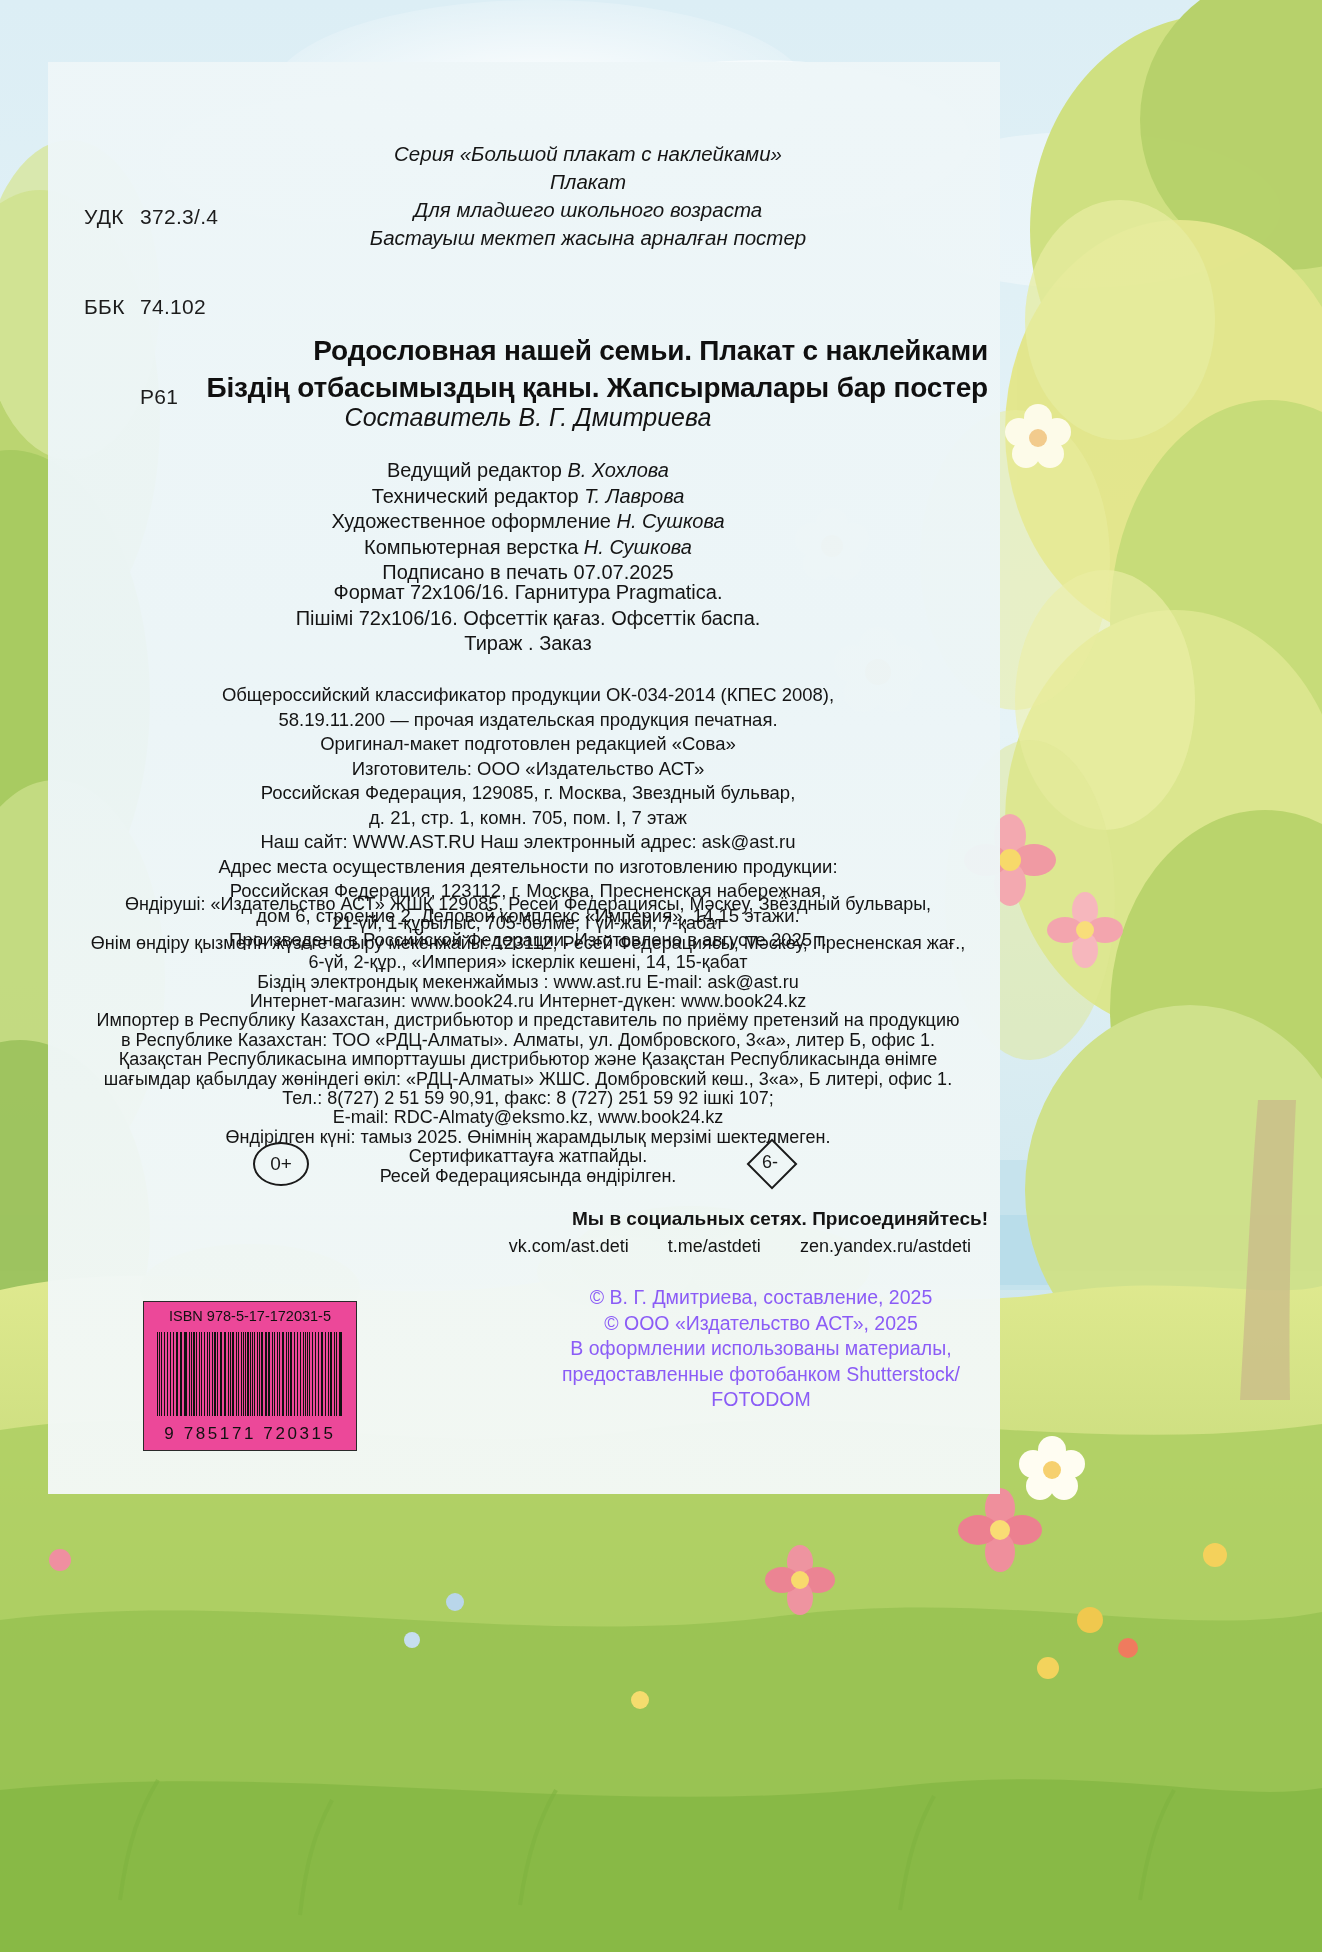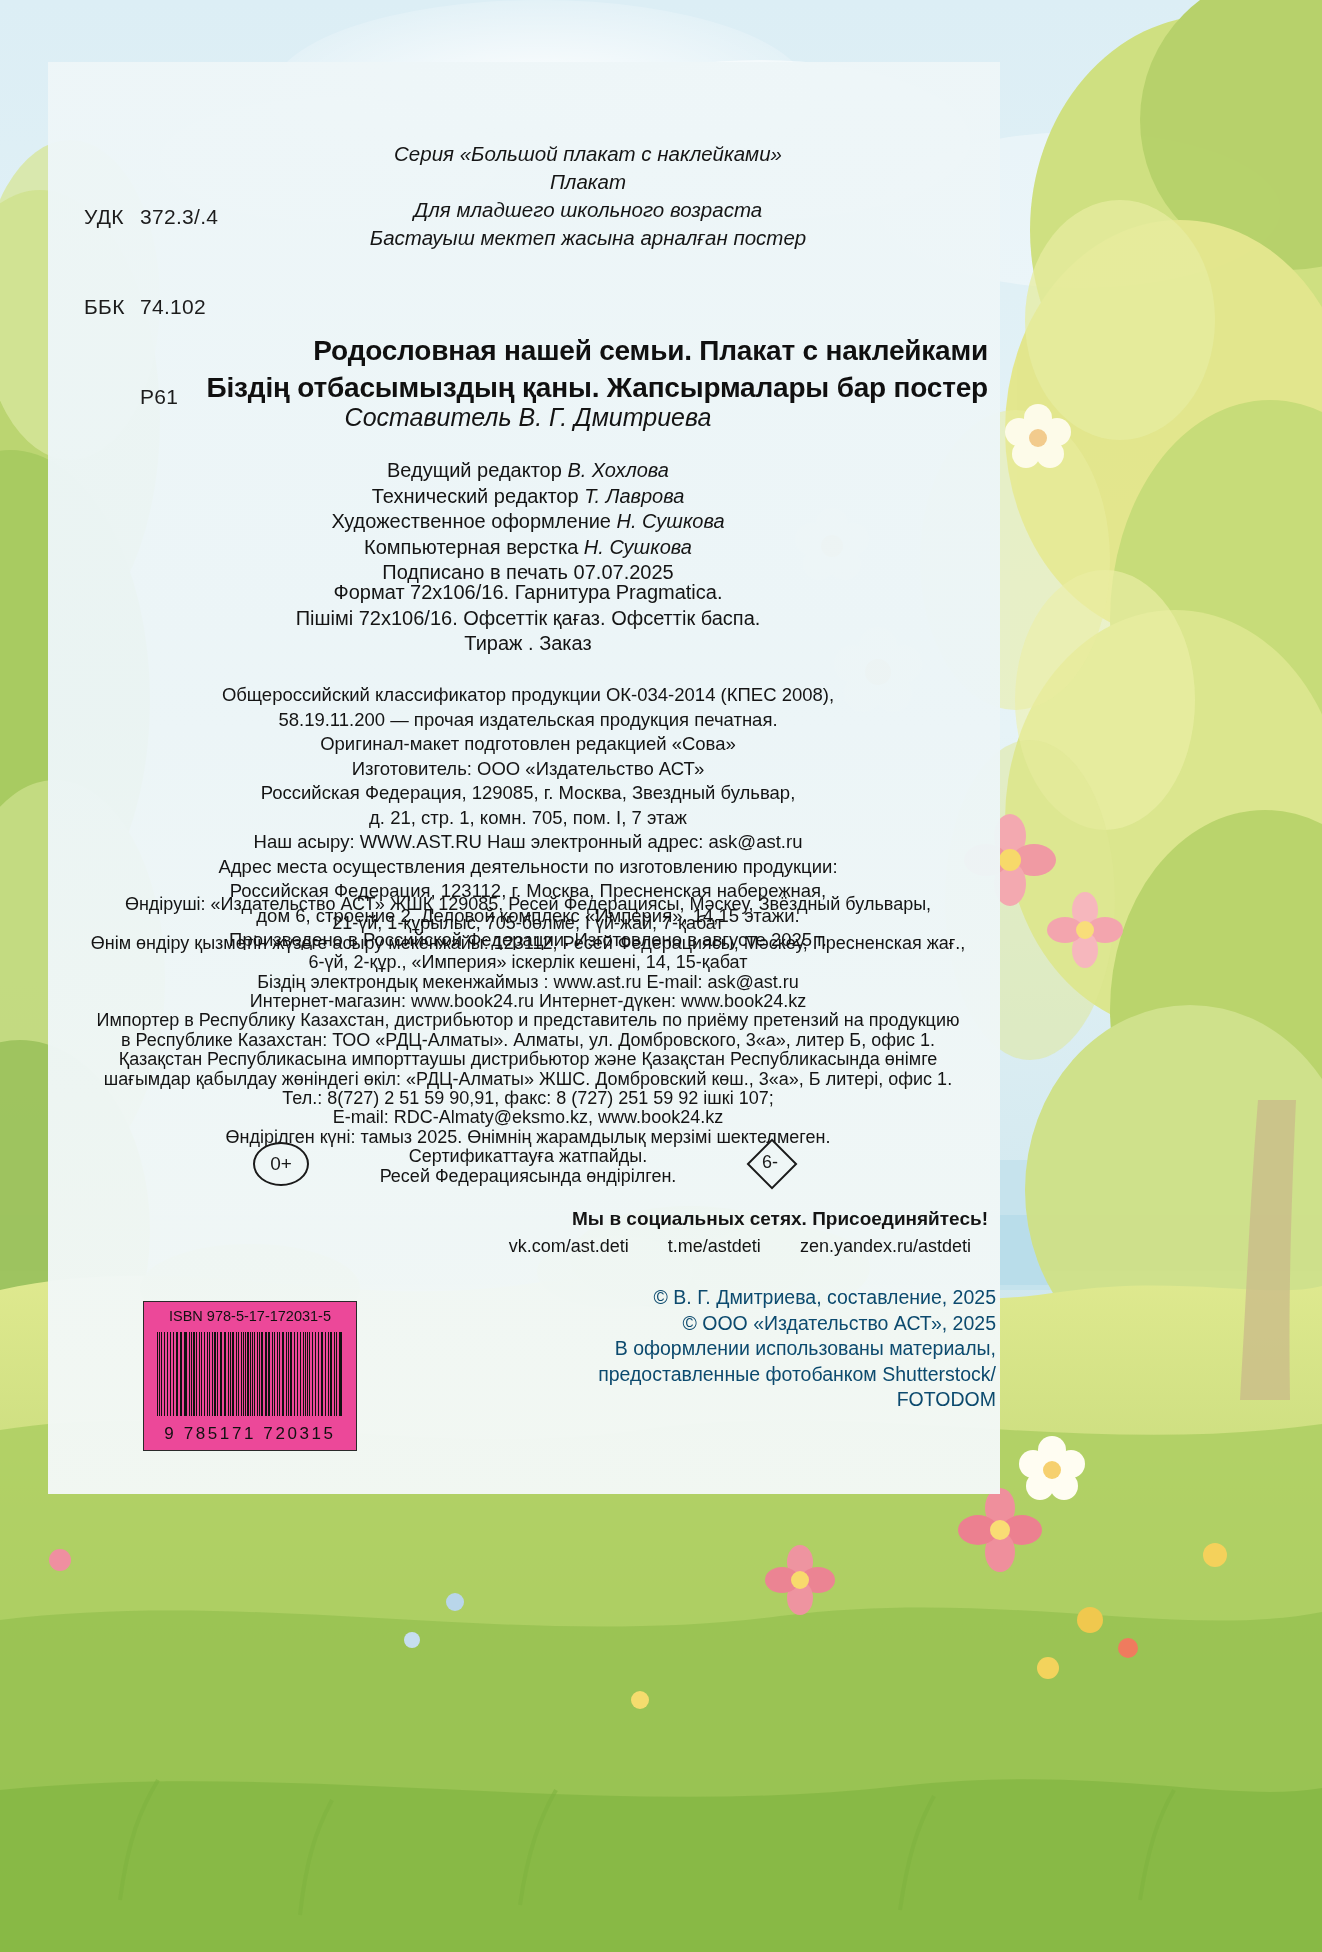--- a/index.html
+++ b/index.html
@@ -201,24 +201,24 @@
     margin-top: 1px;
   }
   .social .links span { margin: 0 17px; }
 
   
   .copyright {
     position: absolute;
     left: 478px;
     top: 1225px;
     width: 470px;
-    text-align: right;
+    text-align: center;
     font-size: 19.5px;
     line-height: 25.5px;
-    color: #0c4a6e;
+    color: #8b5cf6;
   }
 
   
   .barcode-box {
     position: absolute;
     left: 143px;
     top: 1301px;
     width: 212px;
     height: 148px;
     background: #ec4899;
@@ -451,21 +451,21 @@
     <div>Тираж                         .  Заказ</div>
   </div>
 
   <div class="pubblock">
     <div>Общероссийский  классификатор  продукции  ОК-034-2014  (КПЕС  2008),</div>
     <div>58.19.11.200  —  прочая  издательская  продукция  печатная.</div>
     <div>Оригинал-макет  подготовлен  редакцией  «Сова»</div>
     <div>Изготовитель:  ООО  «Издательство  АСТ»</div>
     <div>Российская  Федерация,  129085,  г.  Москва,  Звездный  бульвар,</div>
     <div>д.  21,  стр.  1,  комн.  705,  пом.  I,  7  этаж</div>
-    <div>Наш  асыру:  WWW.AST.RU  Наш  электронный  адрес:  ask@ast.ru</div>
+    <div>Наш  сайт:  WWW.AST.RU  Наш  электронный  адрес:  ask@ast.ru</div>
     <div>Адрес  места  осуществления  деятельности  по  изготовлению  продукции:</div>
     <div>Российская  Федерация,  123112,  г.  Москва,  Пресненская  набережная,</div>
     <div>дом  6,  строение  2.  Деловой  комплекс  «Империя»,  14,15  этажи.</div>
     <div>Произведено  в  Российской  Федерации.  Изготовлено  в  августе  2025  г.</div>
   </div>
 
   <div class="kaz">
     <div>Өндіруші: «Издательство АСТ» ЖШҚ 129085, Ресей Федерациясы, Мәскеу, Звёздный бульвары,</div>
     <div>21-үй, 1-құрылыс, 705-бөлме, I үй-жай, 7-қабат</div>
     <div>Өнім өндіру қызметін жүзеге асыру мекенжайы: 123112, Ресей Федерациясы, Мәскеу, Пресненская жағ.,</div>

